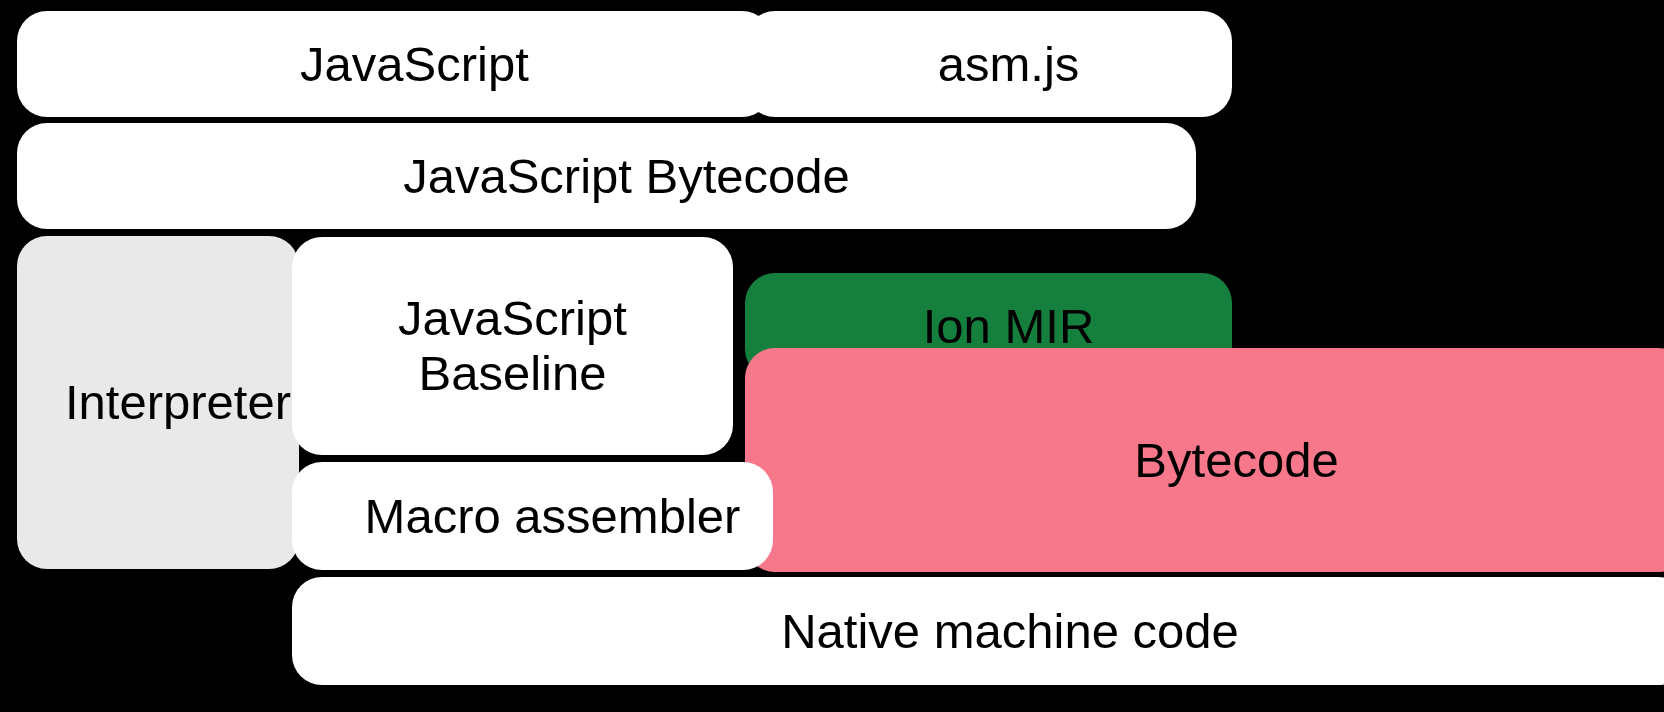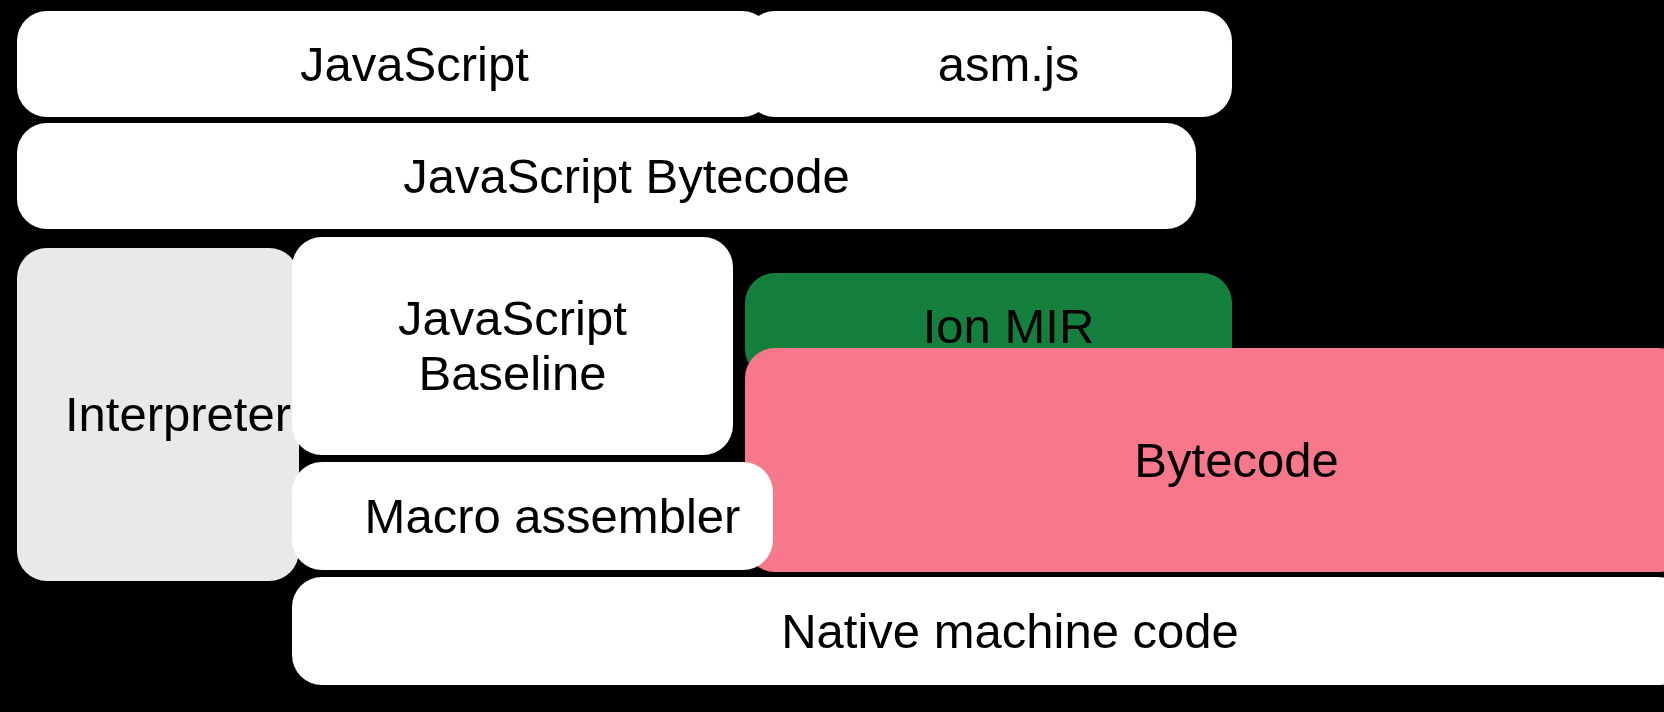--- a/index.html
+++ b/index.html
@@ -31,21 +31,21 @@
     padding-left: 40px;
   }
   
   .n-javascript          { left: 17px;   top: 11px;  width: 715px;  height: 106px; }
   .n-asmjs               { left: 745px;  top: 11px;  width: 447px;  height: 106px; }
   .n-wasm                { left: 1202px; top: 11px;  width: 446px;  height: 106px; }
   
   .n-javascript-bytecode { left: 17px;   top: 123px; width: 1139px;  height: 106px; }
   .n-baldrmonkey         { left: 975px;  top: 123px; width: 443px;  height: 106px; }
   
-  .n-interpreter         { left: 17px;   top: 248px; width: 242px;  height: 333px; background: #e9e9e9; }
+  .n-interpreter         { left: 17px;   top: 236px; width: 242px;  height: 333px; background: #e9e9e9; }
   .n-javascript-baseline { left: 292px;  top: 237px; width: 441px;  height: 218px; padding: 14px 40px; box-sizing: border-box; }
   .n-ion-mir             { left: 745px;  top: 237px; width: 447px;  height: 106px; background: #15803d; margin-top: 36px; }
   .n-cretonne            { left: 745px;  top: 348px; width: 903px;  height: 224px; background: #f6788a; }
   .n-macro-assembler     { left: 292px;  top: 462px; width: 441px;  height: 108px; }
   
   .n-native-machine-code { left: 292px;  top: 577px; width: 1356px; height: 108px; }
 </style>
 </head>
 <body>
 

